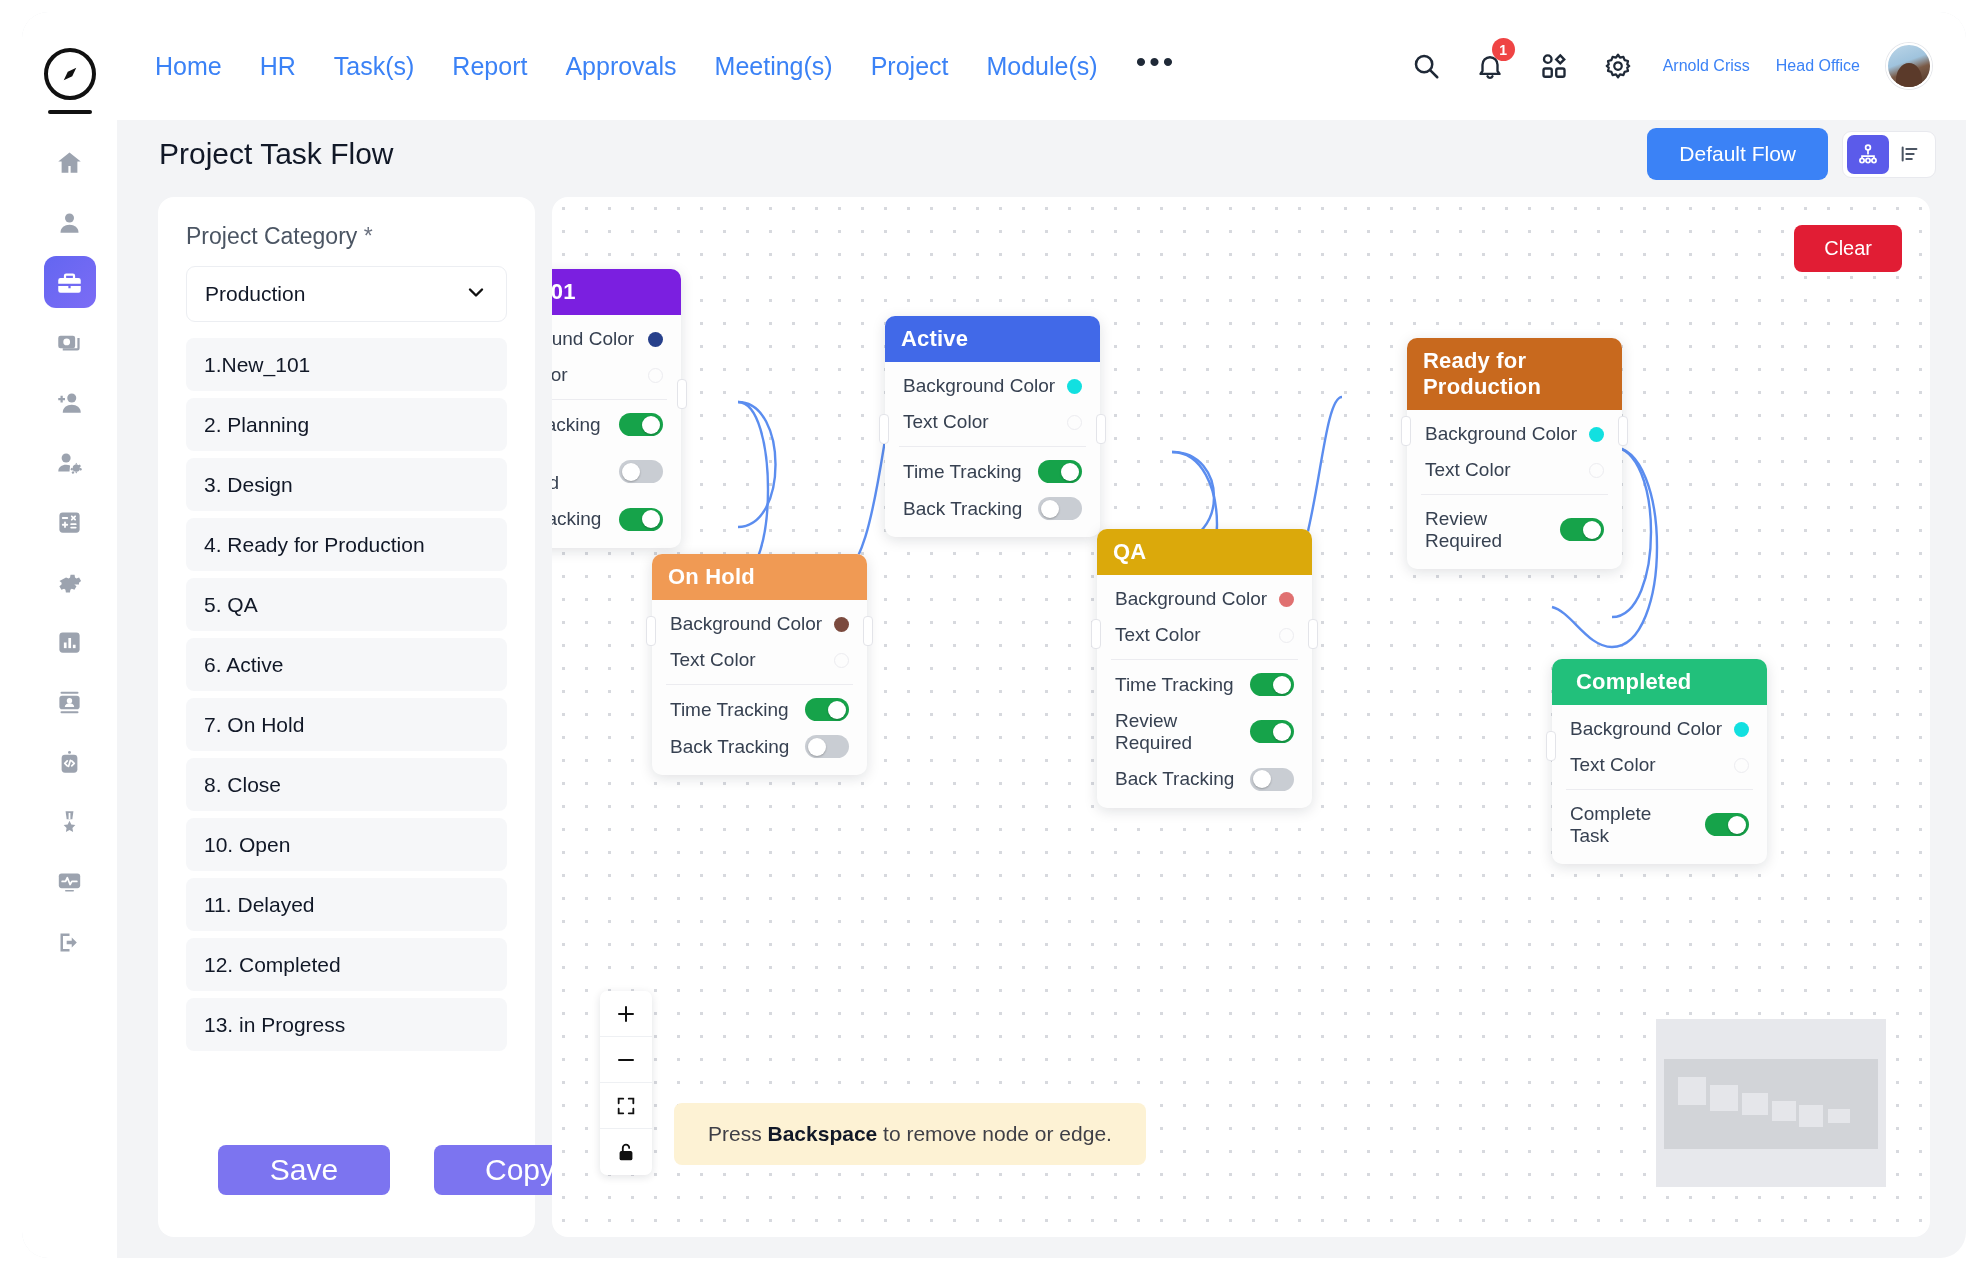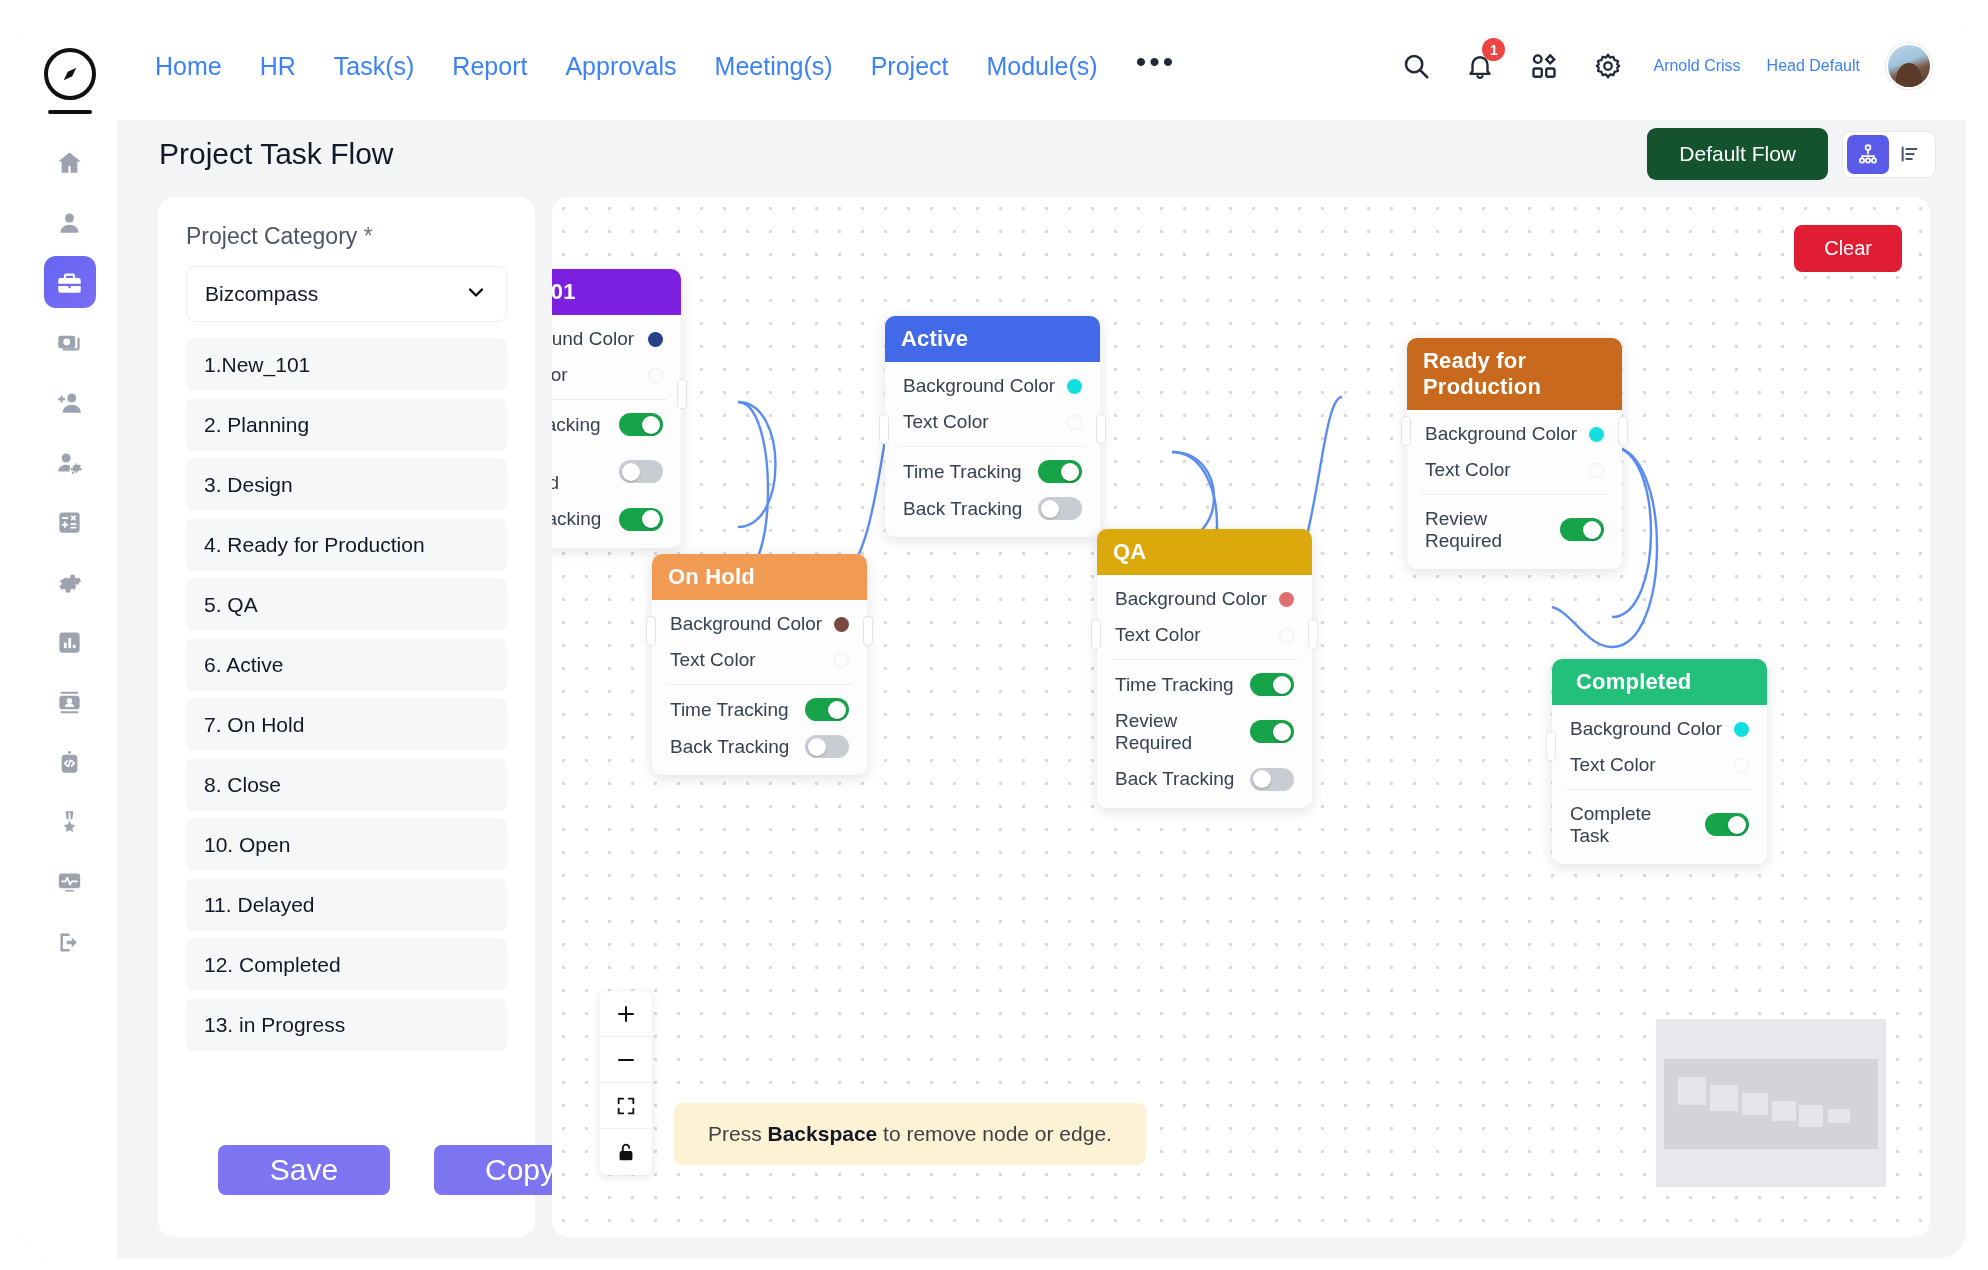--- a/index.html
+++ b/index.html
@@ -80,21 +80,21 @@
 
   
   .page-head {
     position: absolute; left: 95px; top: 108px; right: 0; height: 68px;
     background: #f3f4f6;
     display: flex; align-items: center; padding: 0 30px 0 42px;
   }
   .page-title { font-size: 30px; font-weight: 400; color: #111827; }
   .head-right { margin-left: auto; display:flex; align-items:center; gap: 14px; }
   .btn-primary {
-    background: #14532d; color:#fff; border:none; border-radius: 9px;
+    background: #3b82f6; color:#fff; border:none; border-radius: 9px;
     font-size: 21px; padding: 14px 32px; cursor:pointer;
     font-family: "Liberation Sans", sans-serif;
   }
   .seg {
     display:flex; background:#fff; border-radius: 9px; overflow:hidden;
     border:1px solid #e8e9ee; height: 47px; align-items:center; padding:4px;
   }
   .seg-btn { width: 42px; height: 39px; display:flex; align-items:center; justify-content:center; border-radius:7px; cursor:pointer; }
   .seg-btn.active { background:#5b5bea; }
   .seg-btn svg { display:block; }
@@ -353,21 +353,21 @@
             <rect x="13.8" y="14" width="6.6" height="6.6" rx="1.4"></rect>
           </svg>
       </div>
       <div class="ico-btn">
         <svg width="30" height="30" viewBox="0 0 24 24" fill="none" stroke="#1f2937" stroke-width="1.8">
             <circle cx="12" cy="12" r="3"></circle>
             <path d="M12 3l1.6 2.3 2.7-.6 1 2.6 2.7.7-.6 2.7L21 12l-1.6 1.3.6 2.7-2.7.7-1 2.6-2.7-.6L12 21l-1.6-2.3-2.7.6-1-2.6-2.7-.7.6-2.7L3 12l1.6-1.3-.6-2.7 2.7-.7 1-2.6 2.7.6L12 3z" stroke-linejoin="round"></path>
           </svg>
       </div>
       <div class="user-name">Arnold Criss</div>
-      <div class="user-name">Head Default</div>
+      <div class="user-name">Head Office</div>
       <div class="avatar"></div>
     </div>
   </div>
 
   <div class="page-head">
     <div class="page-title">Project Task Flow</div>
     <div class="head-right">
       <button class="btn-primary">Default Flow</button>
       <div class="seg">
         <div class="seg-btn active">
@@ -387,21 +387,21 @@
       </div>
     </div>
   </div>
 
   <div class="card-left">
     <div class="field-label">
       <span>Project Category</span>
       <span class="req">*</span>
     </div>
     <div class="select">
-      <span class="select-val">Bizcompass</span>
+      <span class="select-val">Production</span>
       <span class="chev">
         <svg width="24" height="24" viewBox="0 0 24 24" fill="none" stroke="#111" stroke-width="2.4" stroke-linecap="round" stroke-linejoin="round">
             <path d="M6 9.5l6 6 6-6"></path>
           </svg>
       </span>
     </div>
     <div class="cat-list">
       <div class="cat-item">1.New_101</div>
       <div class="cat-item">2. Planning</div>
       <div class="cat-item">3. Design</div>

